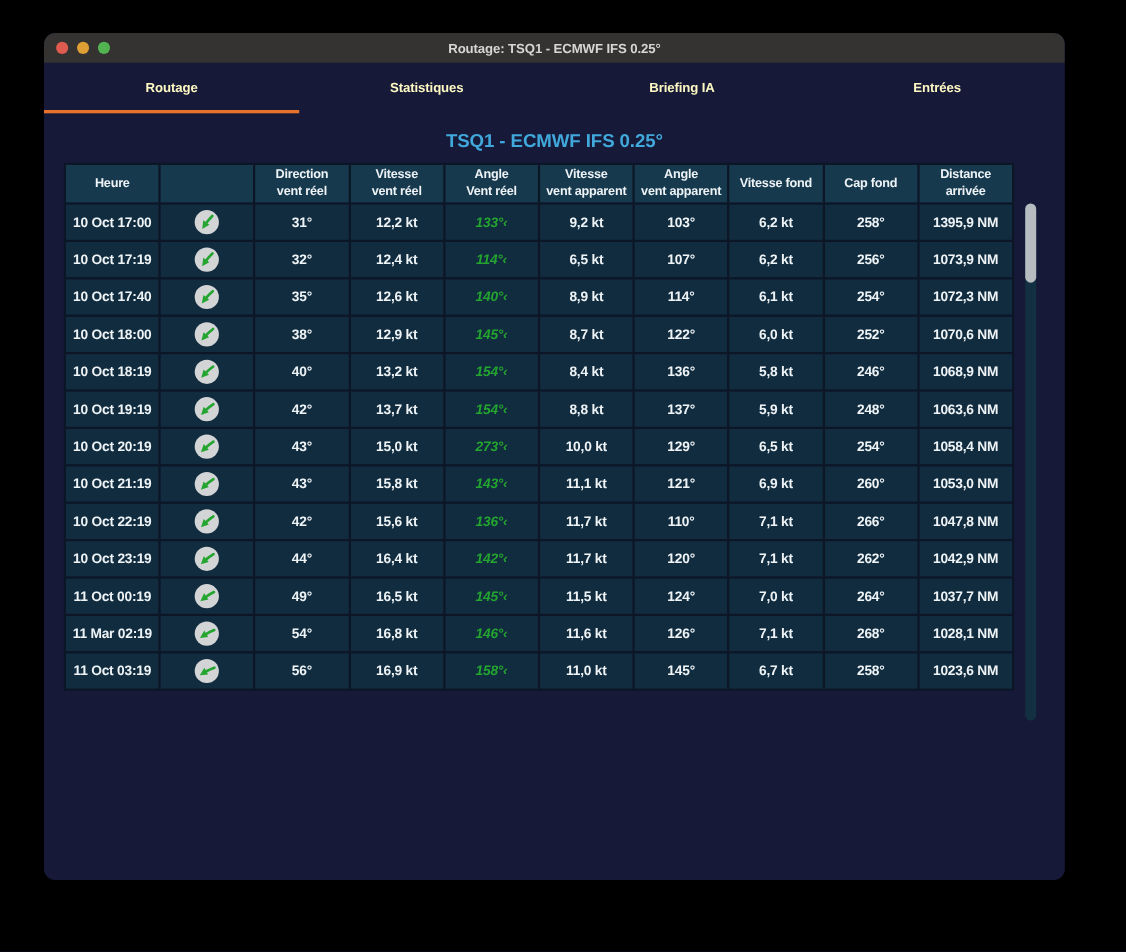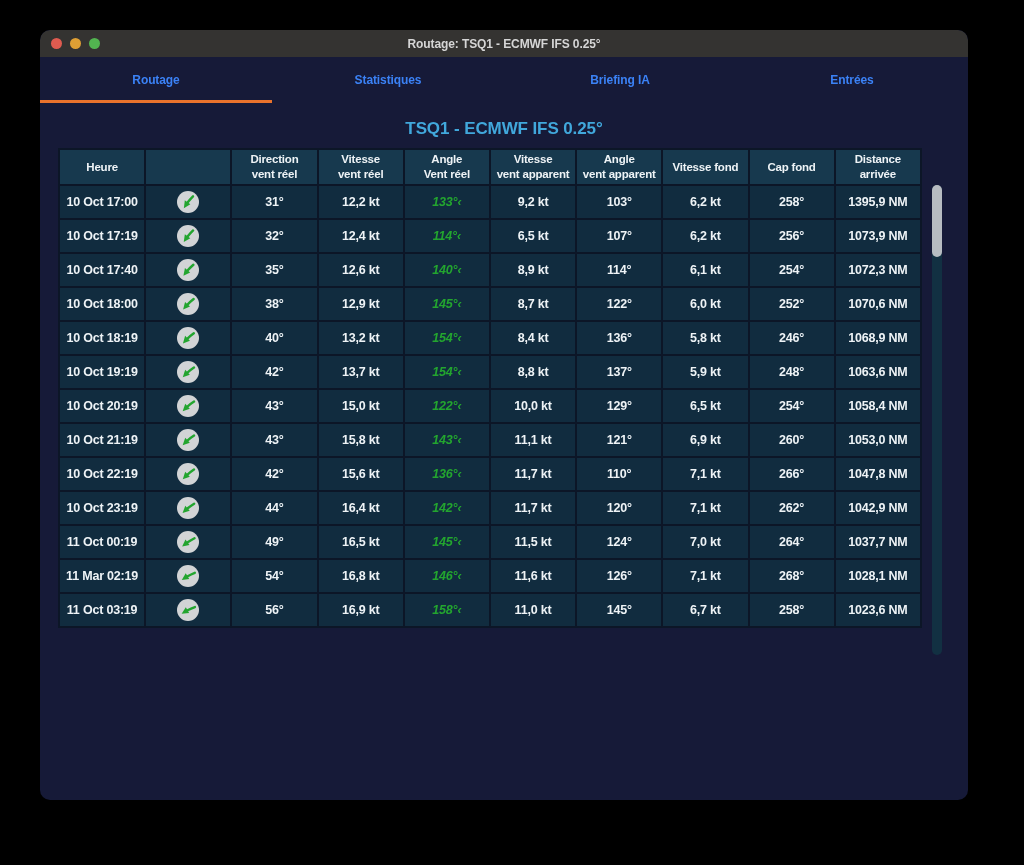--- a/index.html
+++ b/index.html
@@ -26,21 +26,21 @@
   .titlebar{height:27px;background:var(--titlebar_bg);display:flex;align-items:center;
     justify-content:center;position:relative;border-radius:10px 10px 0 0;}
   .titlebar-text{font-size:12px;font-weight:700;color:#d6d6d6;letter-spacing:-0.1px;}
   .lights{position:absolute;left:11px;top:0;bottom:0;display:flex;align-items:center;gap:8px;}
   .light{width:11px;height:11px;border-radius:50%;}
   .light.red{background:var(--traffic_red);}
   .light.yellow{background:var(--traffic_yellow);}
   .light.green{background:var(--traffic_green);}
   .tabs{display:grid;grid-template-columns:repeat(4,1fr);height:46px;}
   .tab{position:relative;display:flex;align-items:center;justify-content:center;cursor:pointer;}
-  .tab span{font-size:12px;font-weight:700;color:#3b82f6;letter-spacing:-0.1px;}
+  .tab span{font-size:12px;font-weight:700;color:#fef9c3;letter-spacing:-0.1px;}
   .tab.active::after{content:"";position:absolute;left:0;right:0;bottom:0;height:3px;
     background:var(--accent_orange);}
   .page-title{margin-top:16px;text-align:center;font-size:17px;font-weight:700;
     color:var(--title_blue);letter-spacing:-0.1px;}
   .table-wrap{position:absolute;left:18px;top:118px;width:864px;}
   table{width:864px;table-layout:fixed;border-collapse:separate;border-spacing:2px;
     background:var(--table_border);}
   th{background:var(--header_bg);color:var(--text_light);font-size:11.5px;font-weight:700;
     height:34px;text-align:center;vertical-align:middle;white-space:pre-line;
     line-height:1.3;letter-spacing:-0.2px;}
@@ -233,21 +233,21 @@
                 <svg viewBox="0 0 24 24" width="24" height="24">
                   <circle cx="12" cy="12" r="11" fill="#d2d4d6"></circle>
                   <g transform="rotate(43 12 12)">
                     <path d="M13.4 4.6 Q12.4 8.6 12 12.4" fill="none" stroke="#23a52f" stroke-width="2.4" stroke-linecap="round"></path>
                     <path d="M11.6 19.4 L8.4 12.2 L15.2 12.8 Z" fill="#23a52f"></path>
                   </g>
                 </svg>
               </span></td>
             <td>43°</td>
             <td>15,0 kt</td>
-            <td class="c-green">122°‹</td>
+            <td class="c-green">273°‹</td>
             <td>10,0 kt</td>
             <td>129°</td>
             <td>6,5 kt</td>
             <td>254°</td>
             <td>1058,4 NM</td>
           </tr>
           <tr>
             <td>10 Oct 21:19</td>
             <td><span class="wicon">
                 <svg viewBox="0 0 24 24" width="24" height="24">

